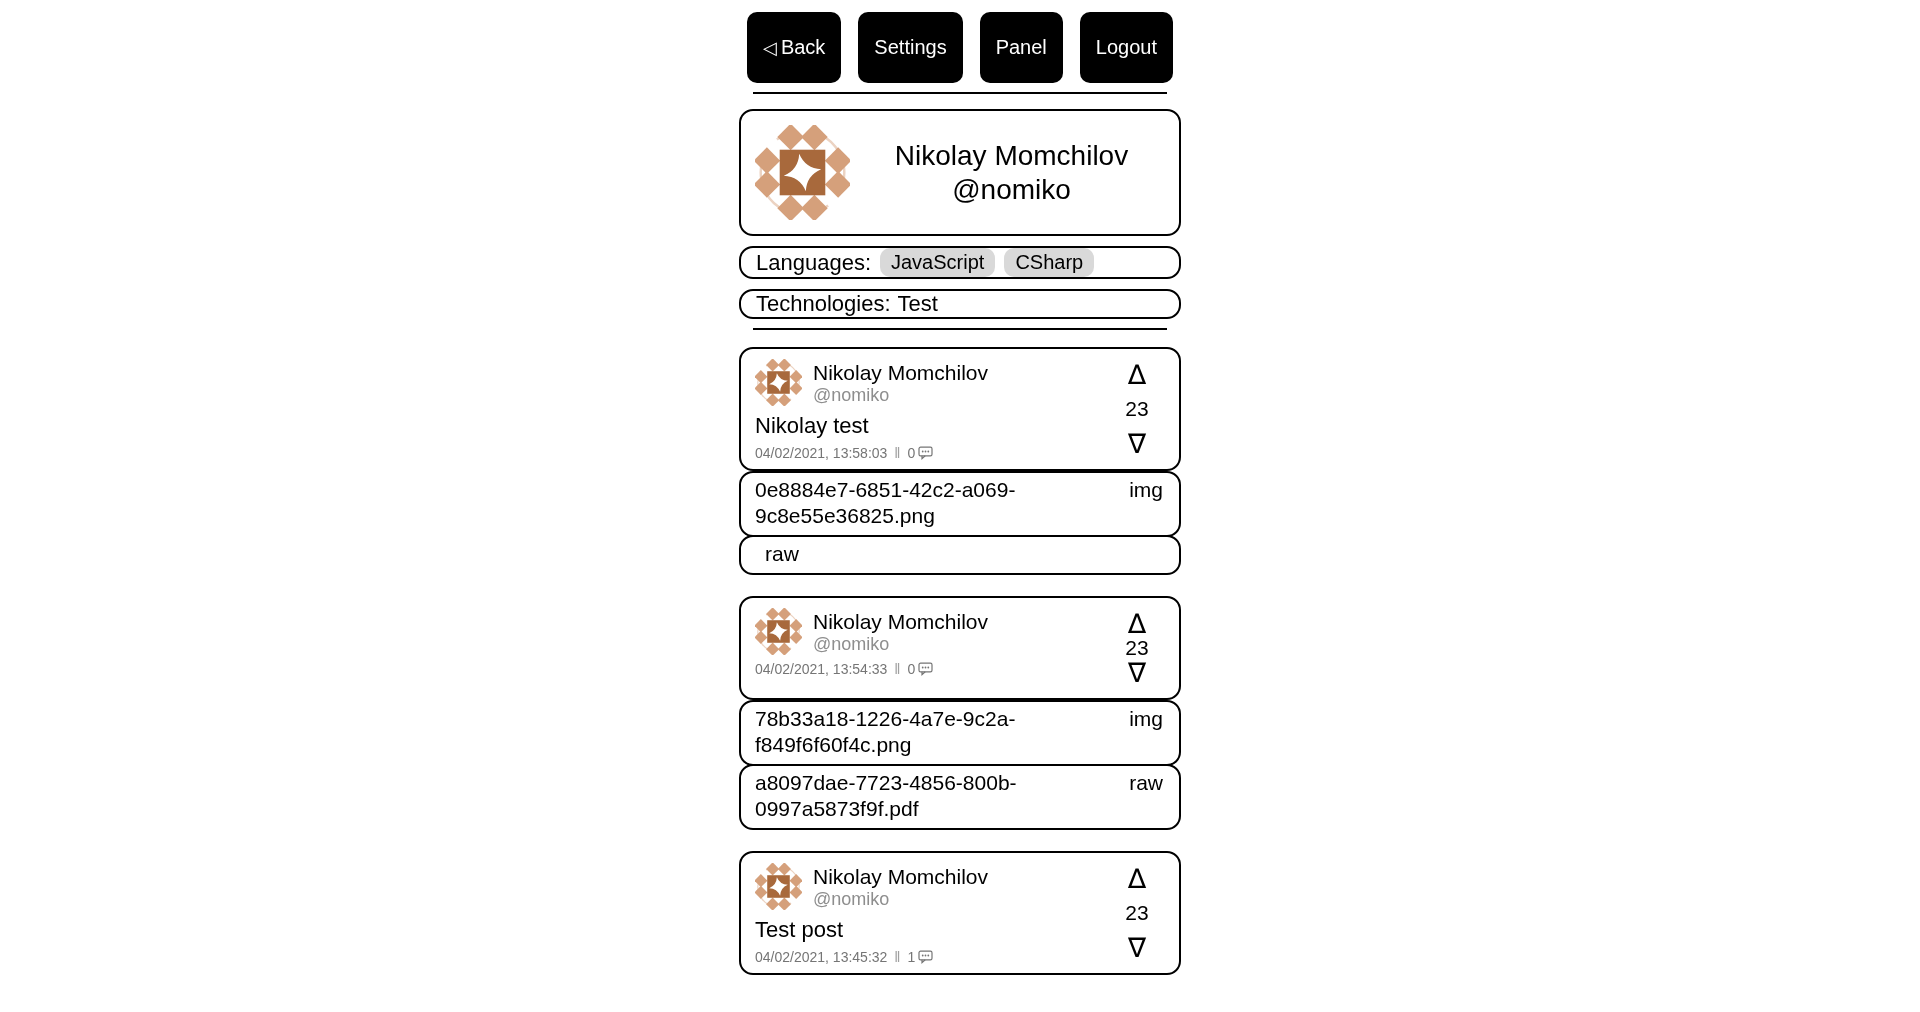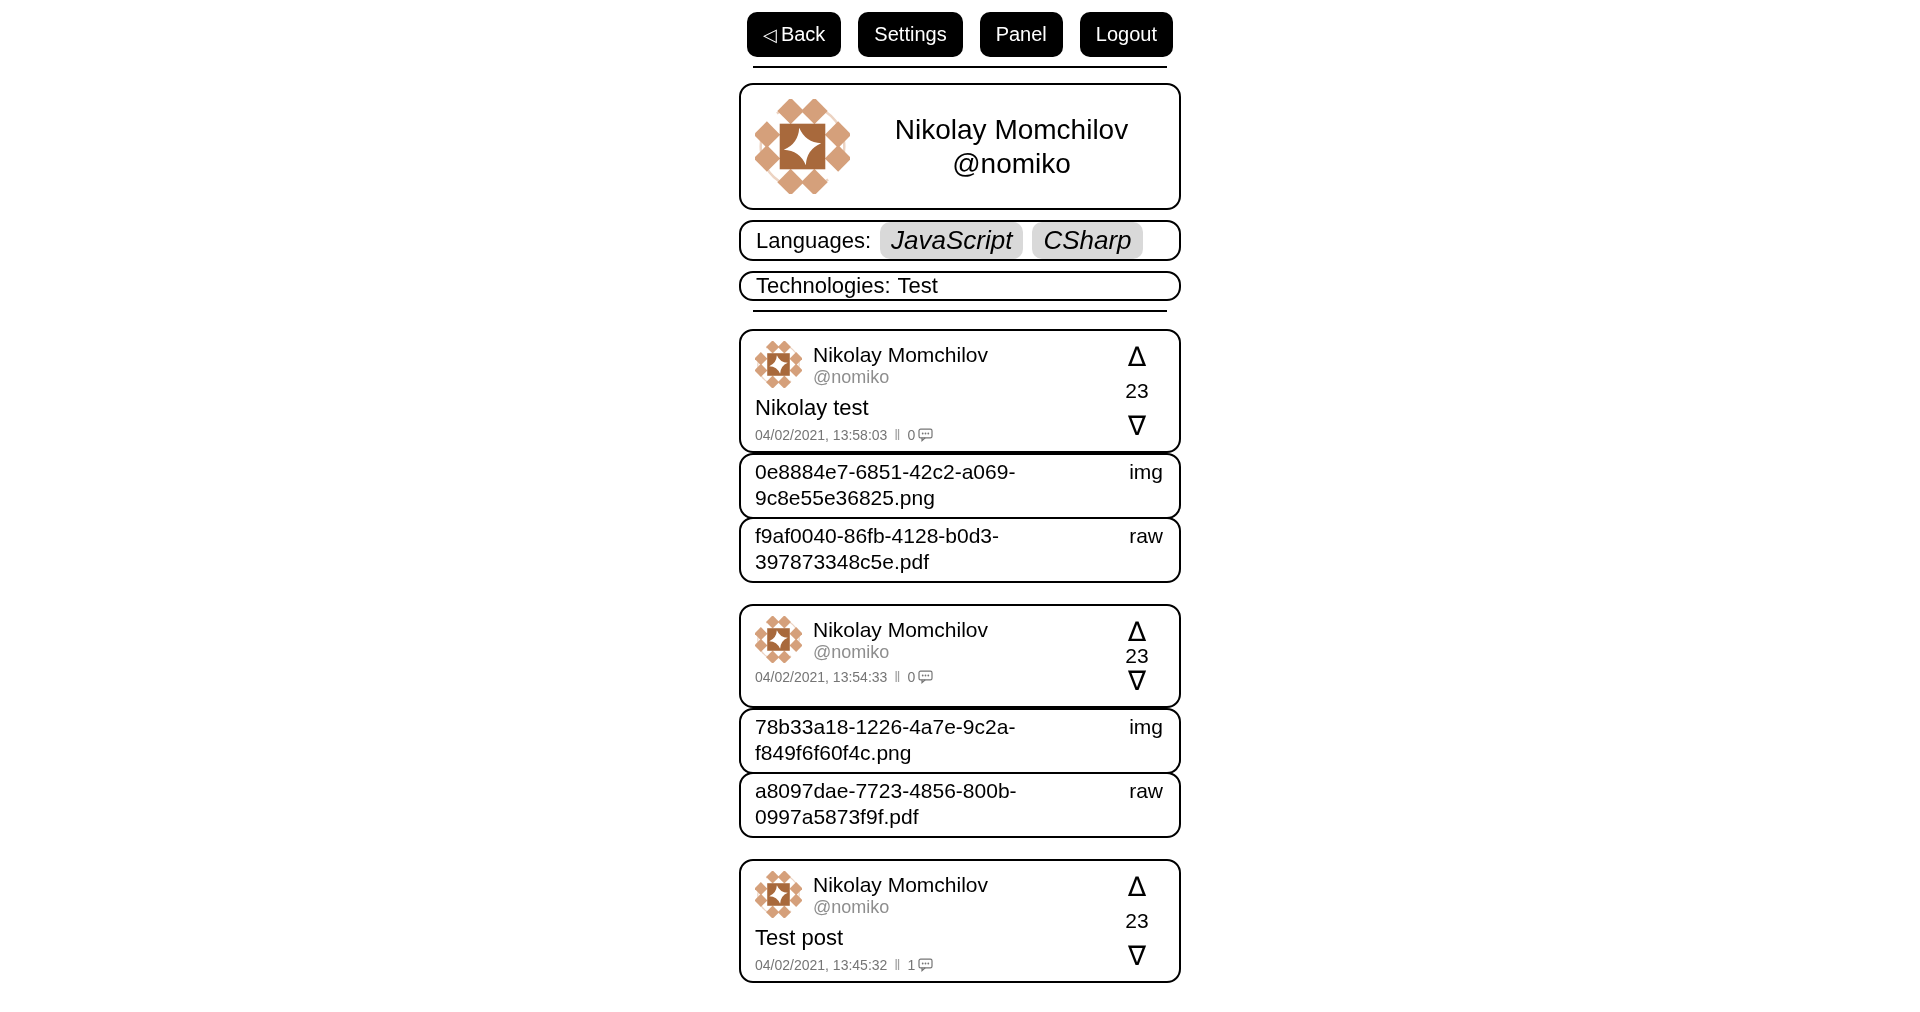--- a/index.html
+++ b/index.html
@@ -12,21 +12,21 @@
   }
   .page { width: 442px; margin: 0 auto; padding-top: 12px; }
 
   
   .toolbar { display: flex; justify-content: center; gap: 17px; }
   .toolbar button {
     background: var(--button-bg, #000);
     color: #fff;
     border: none;
     border-radius: 10px;
-    padding: 11px 16px;
+    padding: 24px 16px;
     font-size: 20px;
     font-family: "Liberation Sans", sans-serif;
     cursor: pointer;
     white-space: nowrap;
   }
   .toolbar button .btn-icon { font-size: 18px; margin-right: 4px; }
 
   hr.rule {
     border: none;
     border-top: 2px solid #000;
@@ -58,22 +58,21 @@
     font-size: 22px;
     display: flex;
     align-items: center;
     flex-wrap: wrap;
   }
   .tag {
     background: var(--tag-bg, #d9d9d9);
     border-radius: 10px;
     padding: 3px 11px;
     margin-left: 9px;
-    font-size: 26px;
-    font-style: italic;
+    font-size: 20px;
   }
   .info-card .spacer { width: 7px; }
 
   
   .posts { margin-top: 2px; }
   .post { margin-top: 21px; }
   .post:first-child { margin-top: 0; }
   .post-box {
     border: 2px solid #000;
     border-radius: 14px;
@@ -235,21 +234,20 @@
         <button class="vote-btn">∇</button>
       </div>
     </div>
     <div>
   <div class="post-box attachment-row">
     <div class="attachment-name">0e8884e7-6851-42c2-a069-9c8e55e36825.png</div>
     <div class="attachment-type">img</div>
   </div>
 
   <div class="post-box attachment-row">
-    <div class="attachment-name">f9af0040-86fb-4128-b0d3-397873348c5e.pdf</div>
     <div class="attachment-type">raw</div>
   </div>
 </div>
   </div>
 
   <div class="post">
     <div class="post-box post-main">
       <div class="post-left">
         <div class="post-head">
           <svg class="avatar-sm">

